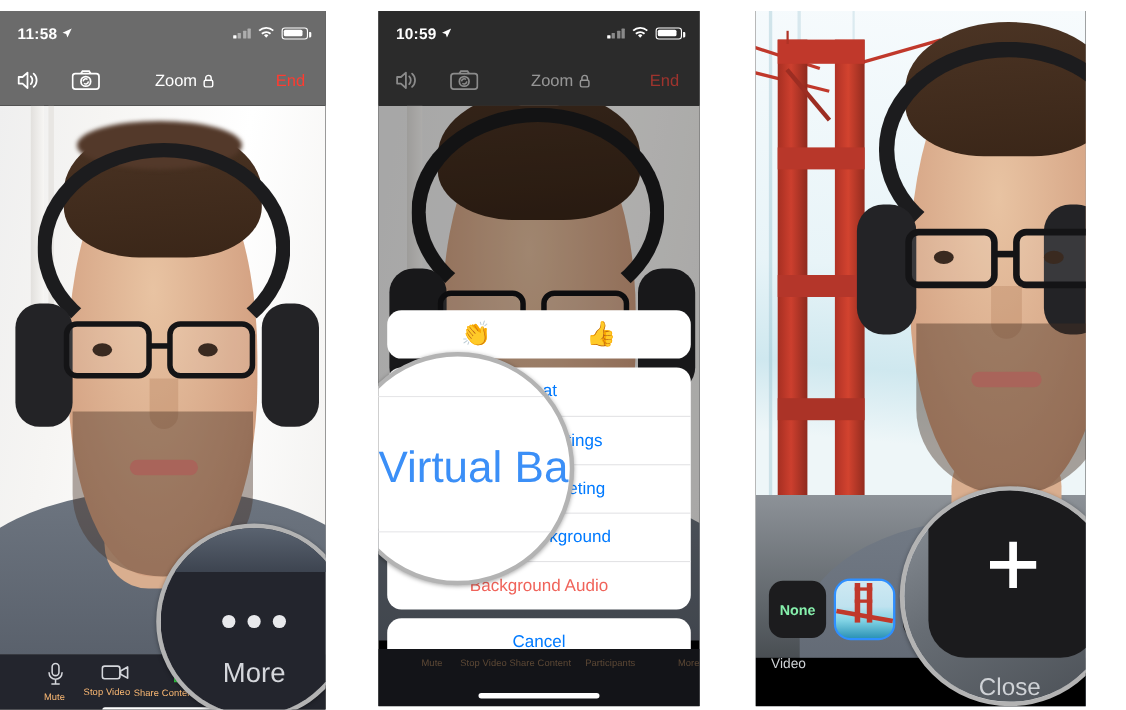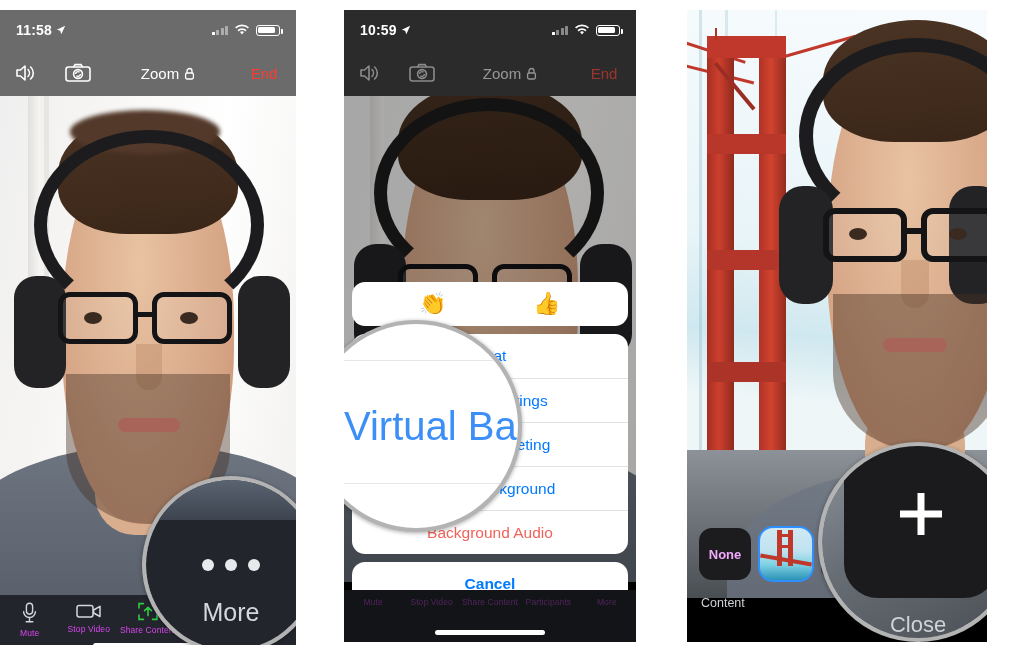--- a/index.html
+++ b/index.html
@@ -41,39 +41,39 @@
   .nav-end { width: 64px; text-align: center; font-size: 15px; color: #ff3b30; }
 
   
   .video { position: absolute; left: 0; right: 0; overflow: hidden; }
 
   
   .toolbar {
     position: absolute; left: 0; right: 0; bottom: 0; height: 60px;
     background: #23252d; display: flex; align-items: flex-start; padding-top: 7px;
   }
-  .tb-item { flex: 1; display: flex; flex-direction: column; align-items: center; gap: 4px; color: #d946ef; }
+  .tb-item { flex: 1; display: flex; flex-direction: column; align-items: flex-end; gap: 4px; color: #fdba74; }
   .tb-label { font-size: 8.5px; letter-spacing: .1px; }
   .home-ind { position: absolute; left: 50%; transform: translateX(-50%); bottom: 7px; width: 110px; height: 5px; border-radius: 3px; background: #fff; }
 
   
   .sheet { position: absolute; left: 8px; right: 8px; }
   .sheet-card { background: #fff; border-radius: 13px; overflow: hidden; margin-bottom: 8px; }
   .sheet-row { height: 44px; display: flex; align-items: center; justify-content: center;
                font-size: 15.5px; color: #007aff; border-top: 1px solid #e3e3e5; }
   .sheet-row:first-child { border-top: none; }
   .sheet-row.destructive { color: #f0635a; }
-  .sheet-row.cancel { font-weight: bold; text-align: right; }
+  .sheet-row.cancel { font-weight: normal; text-align: right; }
   .reaction-row { height: 44px; display: flex; align-items: center; justify-content: center; gap: 86px; font-size: 22px; }
 
   
   .vb-bar { position: absolute; left: 0; right: 0; display: flex; align-items: center; gap: 9px; padding-left: 12px; }
   .vb-thumb { width: 52px; height: 52px; border-radius: 13px; flex: 0 0 auto; position: relative; overflow: hidden;
               display: flex; align-items: center; justify-content: center; }
-  .vb-none { background: #1c1c1e; color: #f0abfc; font-size: 13px; font-weight: bold; }
+  .vb-none { background: #1c1c1e; color: #86efac; font-size: 13px; font-weight: bold; }
   .vb-sel { outline: 3px solid #2f8fff; outline-offset: -1px; }
   .vb-plus { background: #1c1c1e; color: #fff; font-size: 30px; font-weight: 300; line-height: 1; }
   .vb-actions { position: absolute; left: 0; right: 0; display: flex; justify-content: space-between;
                 padding: 0 14px; color: #cfd2d6; font-size: 12.5px; }
 
   
   .mag { position: absolute; border-radius: 50%; overflow: hidden;
          border: 4px solid #b3b3b3; box-shadow: 0 1px 4px rgba(0,0,0,.35);
          background: #fff; }
 
@@ -424,21 +424,21 @@
         <div style="position:absolute;left:17px;top:6px;width:16px;height:3px;background:#c0382b;"></div>
         <div style="position:absolute;left:17px;top:17px;width:16px;height:3px;background:#c0382b;"></div>
         <div style="position:absolute;left:0;top:30px;width:52px;height:4px;background:#c0382b;transform:rotate(10deg);"></div>
       </div>
       <div class="vb-thumb vb-plus">
         <span>+</span>
       </div>
     </div>
 
     <div class="vb-actions" style="top:586px;">
-      <span>Content</span>
+      <span>Video</span>
       <span>Close</span>
     </div>
 
     <div class="mag" style="left:131px; top:432px; width:200px; height:200px;">
       <div style="position:absolute;inset:0;background:linear-gradient(150deg,#8e949b,#676d74 45%,#4a4f55);"></div>
       <div style="position:absolute;left:22px;top:-8px;width:154px;height:160px;border-radius:34px;background:#1b1b1d;"></div>
       <div class="lbl" style="left:99px;top:70px;transform:translate(-50%,-50%);">
         <svg width="62" height="62" viewBox="0 0 62 62">
             <path d="M31 10v42M10 31h42" stroke="#fff" stroke-width="7" stroke-linecap="butt"></path>
           </svg>

